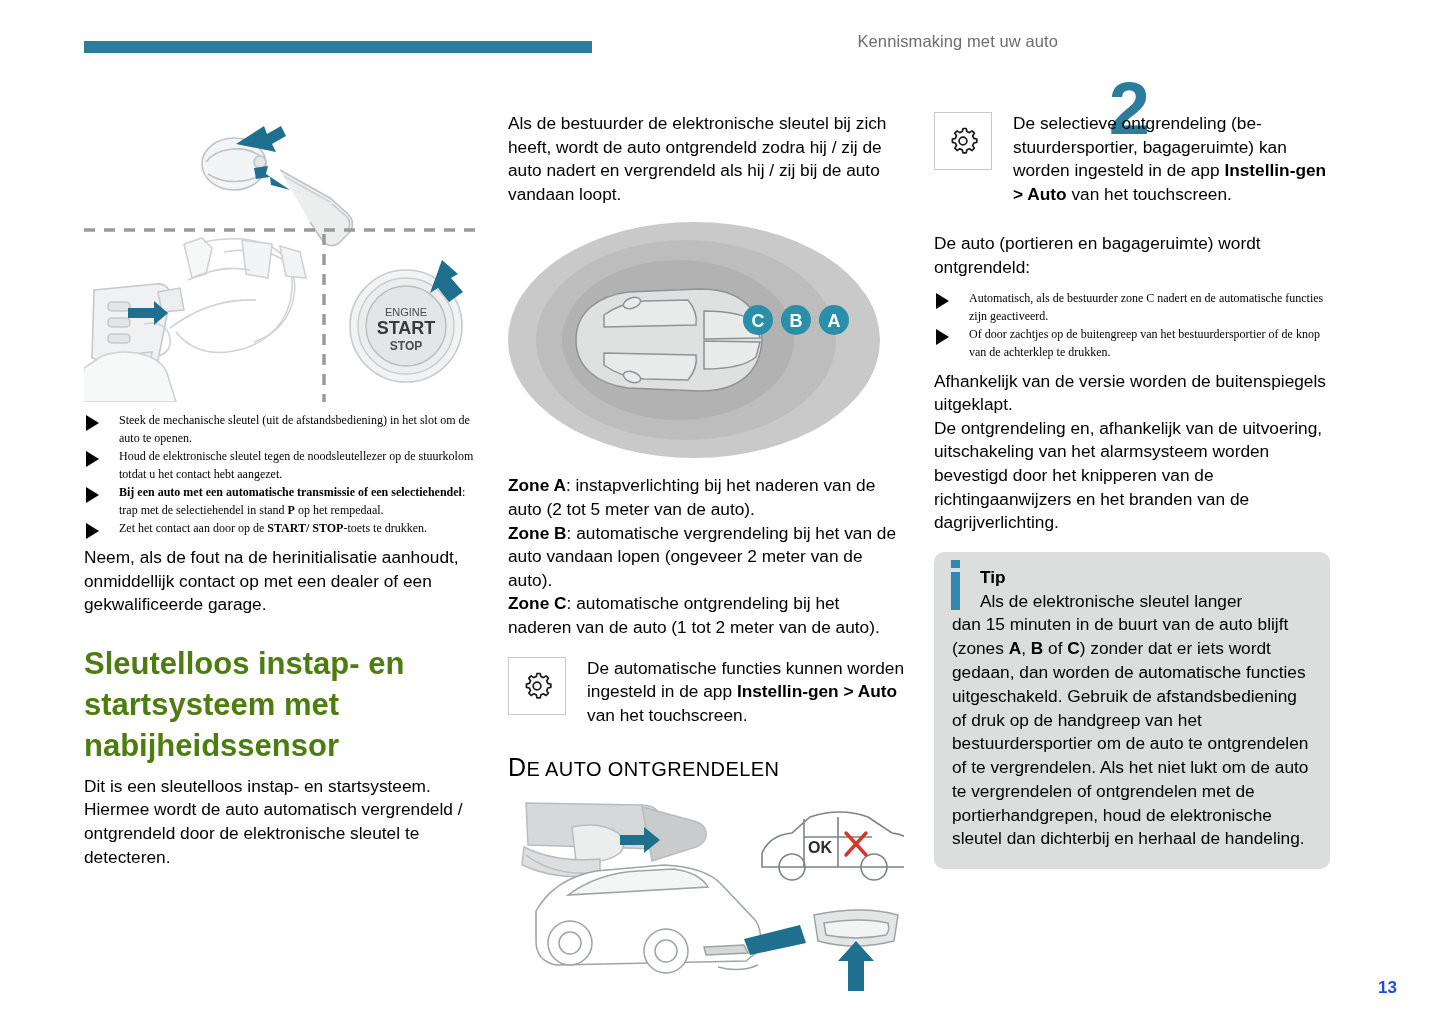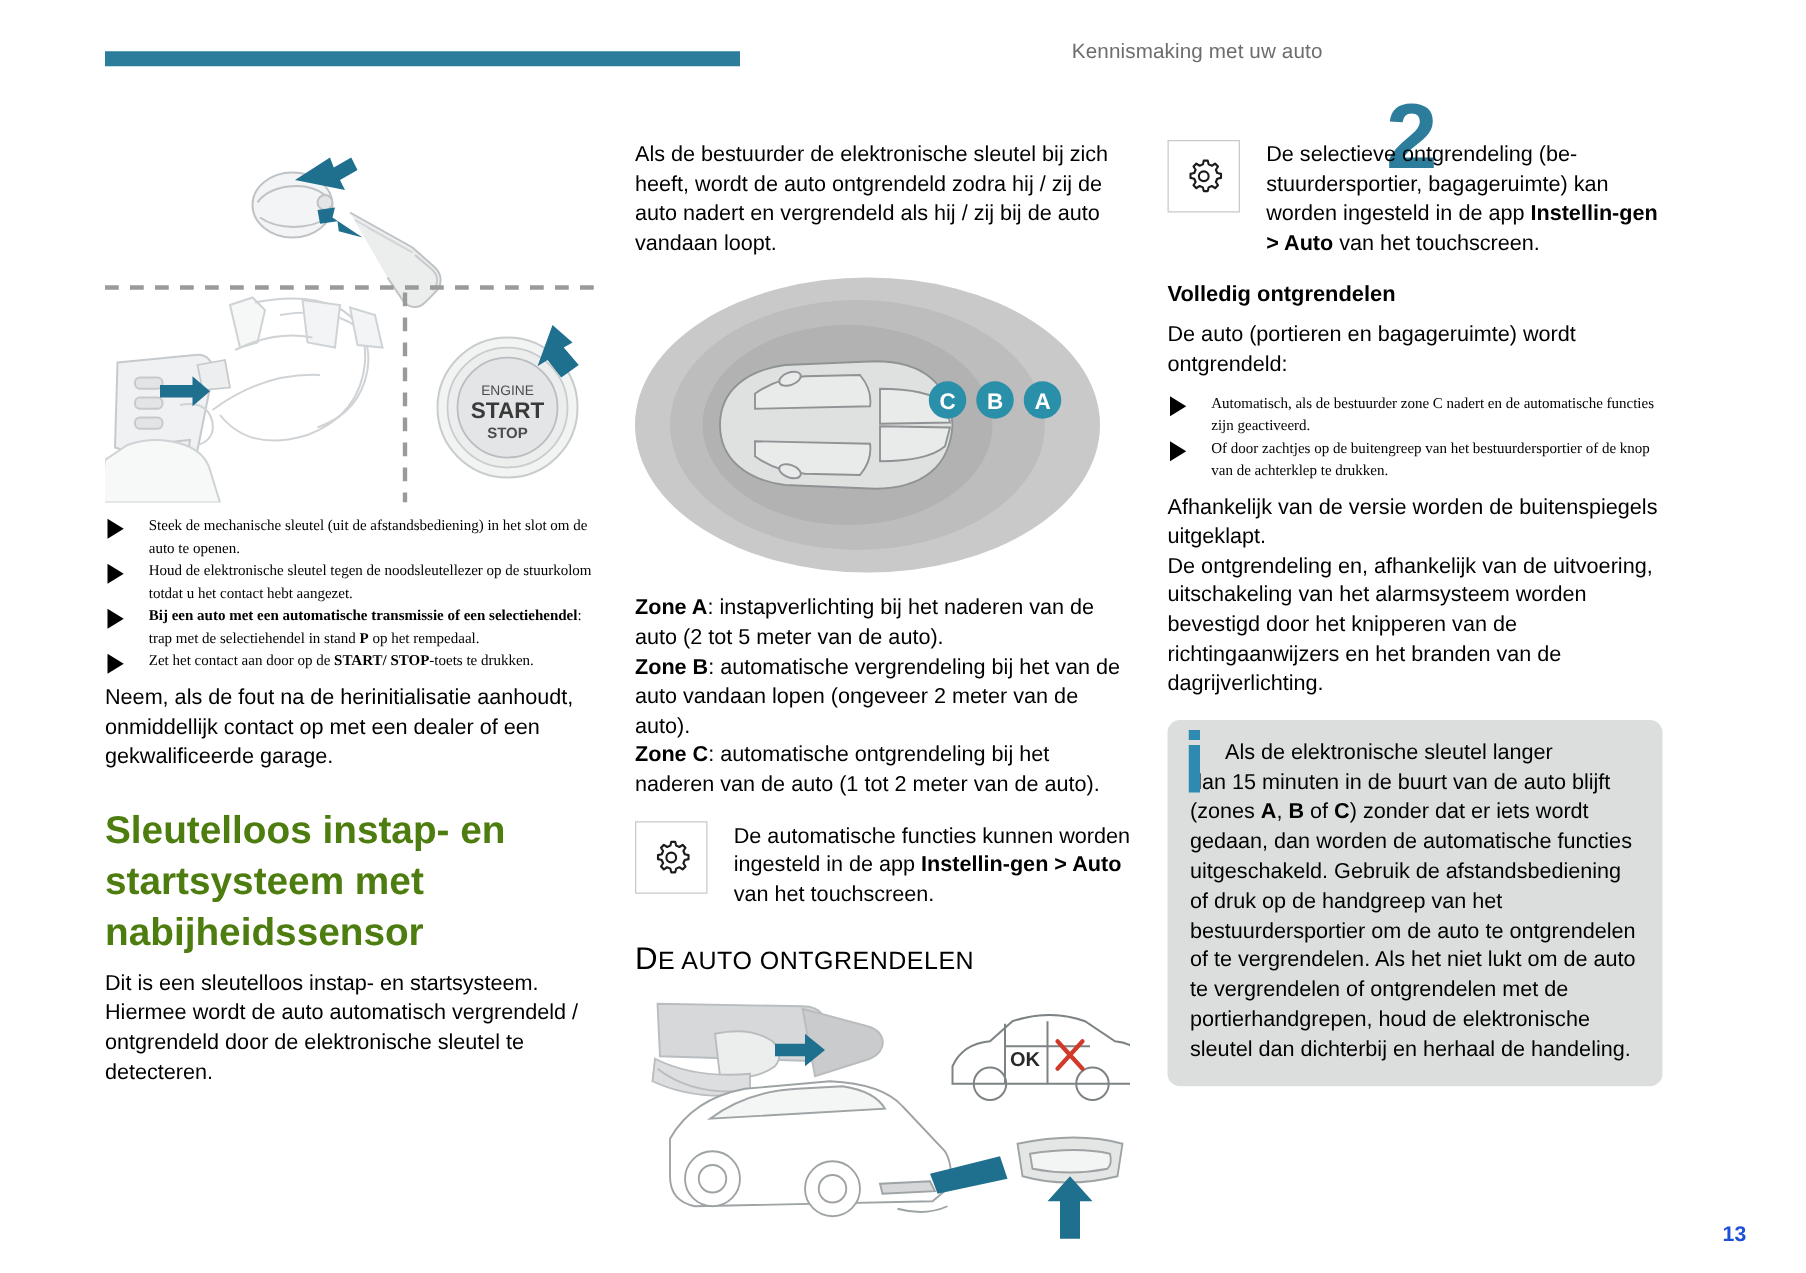--- a/index.html
+++ b/index.html
@@ -398,21 +398,20 @@
       <svg width="36" height="36" viewBox="0 0 36 36" xmlns="http://www.w3.org/2000/svg">
         <path d="M18 5.5 l3.2 .0 .7 3.0 2.6 1.1 2.6 -1.7 2.3 2.3 -1.7 2.6 1.1 2.6 3.0 .7 0 3.2 -3.0 .7 -1.1 2.6 1.7 2.6 -2.3 2.3 -2.6 -1.7 -2.6 1.1 -.7 3.0 -3.2 0 -.7 -3.0 -2.6 -1.1 -2.6 1.7 -2.3 -2.3 1.7 -2.6 -1.1 -2.6 -3.0 -.7 0 -3.2 3.0 -.7 1.1 -2.6 -1.7 -2.6 2.3 -2.3 2.6 1.7 2.6 -1.1z" fill="none" stroke="#1b1b1b" stroke-width="1.7" stroke-linejoin="round"></path>
         <circle cx="18" cy="18" r="3.9" fill="none" stroke="#1b1b1b" stroke-width="1.7"></circle>
       </svg>
     </div>
     <div class="note-text">De selectieve ontgrendeling (be-stuurdersportier, bagageruimte) kan worden ingesteld in de app <b>Instellin-gen &gt; Auto</b> van het touchscreen.</div>
   </div>
 
   <div class="gap"></div>
 
-  <div class="subhead">Volledig ontgrendelen</div>
 
   <div class="gap-sm"></div>
 
   <div class="para">De auto (portieren en bagageruimte) wordt ontgrendeld:</div>
 
   <div class="gap-sm"></div>
 
   <div class="bullet">
     <span class="tri"></span>
     <span>Automatisch, als de bestuurder zone C nadert en de automatische functies zijn geactiveerd.</span>
@@ -424,18 +423,19 @@
 
   <div class="gap-sm"></div>
 
   <div class="para">Afhankelijk van de versie worden de buitenspiegels uitgeklapt.</div>
   <div class="para">De ontgrendeling en, afhankelijk van de uitvoering, uitschakeling van het alarmsysteem worden bevestigd door het knipperen van de richtingaanwijzers en het branden van de dagrijverlichting.</div>
 
   <div class="gap"></div>
 
   <div class="tip-box">
     <div class="tip-ibar"></div>
+    <div class="tip-title">Tip</div>
     <div class="tip-first-line">Als de elektronische sleutel langer</div>
     <div>dan 15 minuten in de buurt van de auto blijft (zones <b>A</b>, <b>B</b> of <b>C</b>) zonder dat er iets wordt gedaan, dan worden de automatische functies uitgeschakeld. Gebruik de afstandsbediening of druk op de handgreep van het bestuurdersportier om de auto te ontgrendelen of te vergrendelen. Als het niet lukt om de auto te vergrendelen of ontgrendelen met de portierhandgrepen, houd de elektronische sleutel dan dichterbij en herhaal de handeling.</div>
   </div>
 </div>
 
 <div class="page-number">13</div>
 
 </body></html>

